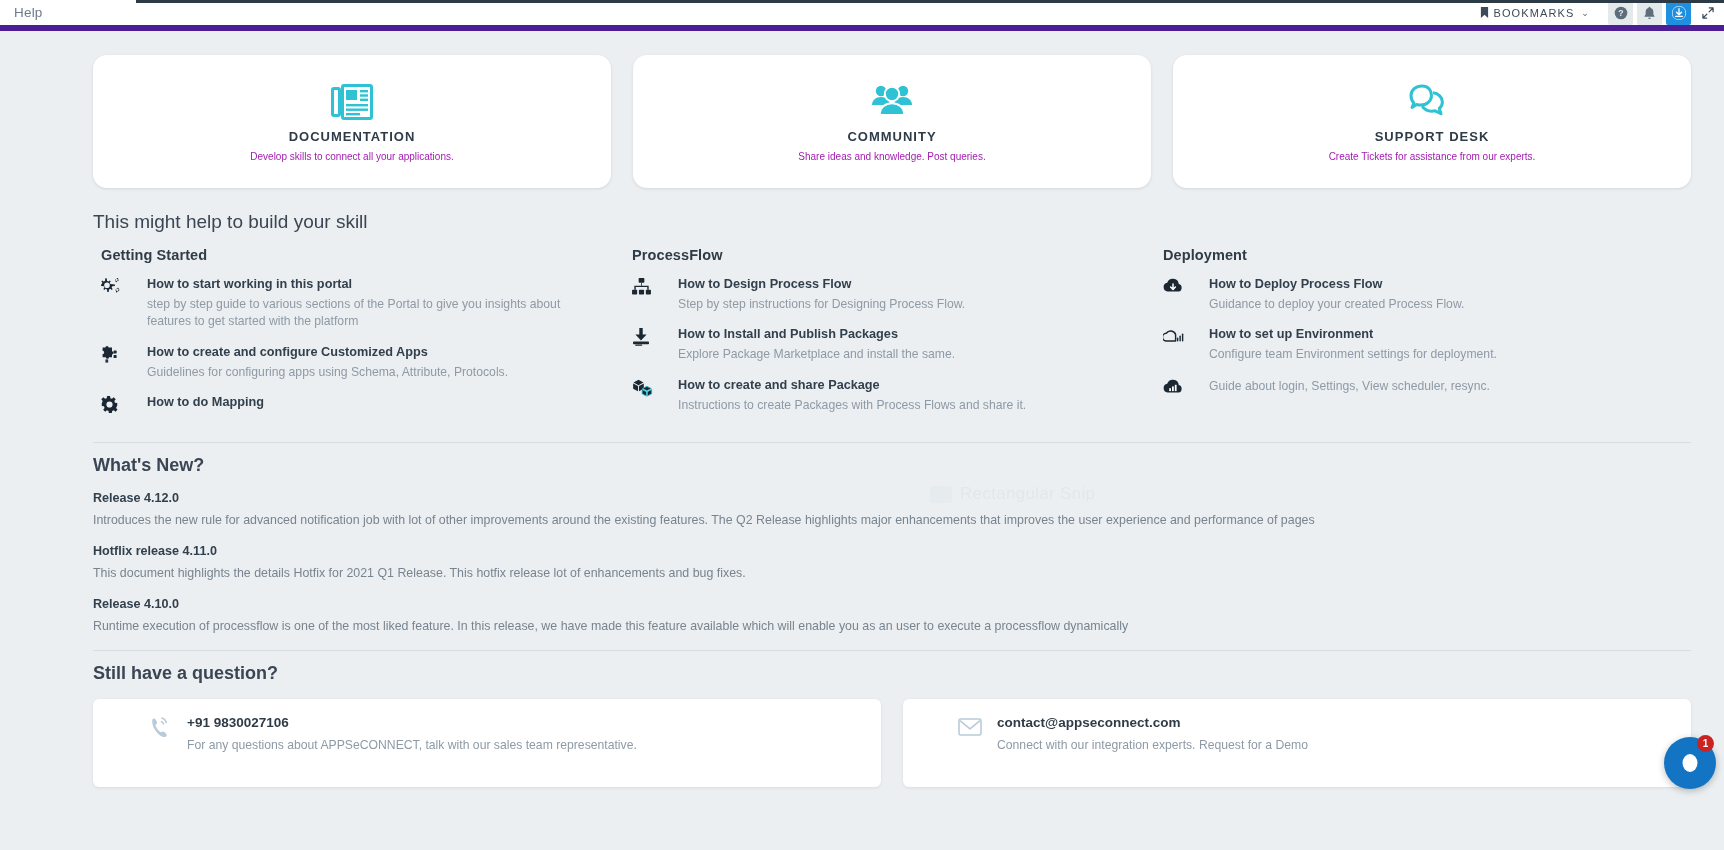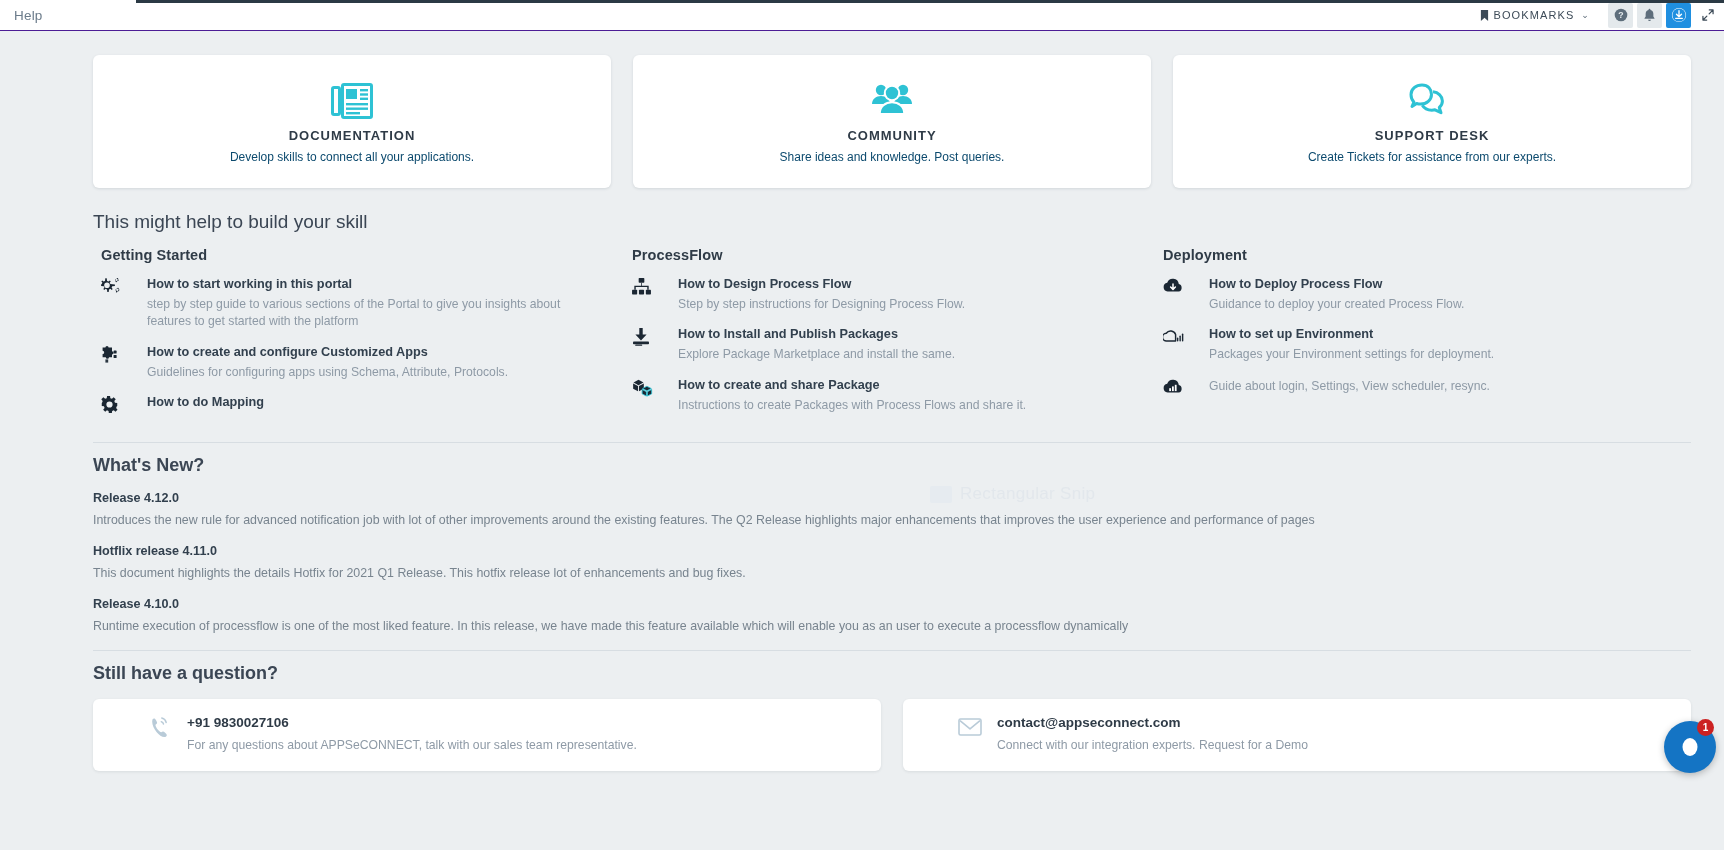--- a/index.html
+++ b/index.html
@@ -9,21 +9,21 @@
     background: #eceff1;
     font-family: "Liberation Sans", sans-serif;
     overflow: hidden;
   }
   body { position: relative; }
 
   
   .topbar {
     position: absolute; top: 0; left: 0; width: 1724px; height: 31px;
     background: #ffffff;
-    border-bottom: 1px solid #4c1d95;
+    border-bottom: 6px solid #4c1d95;
     display: flex; align-items: center;
   }
   .topbar-dark-strip {
     position: absolute; top: 0; left: 136px; width: 1588px; height: 3px;
     background: #2b3a45;
   }
   .help-label {
     margin-left: 14px; font-size: 13.5px; color: #6b7b8a; letter-spacing: .2px;
   }
   .topbar-right {
@@ -50,32 +50,32 @@
   
   .page { position: absolute; top: 31px; left: 0; width: 1724px; }
 
   .cards-row {
     display: flex; gap: 22px;
     padding: 24px 33px 0 93px;
   }
   .card {
     flex: 1 1 0;
     background: #fff;
-    border-radius: 6px;
+    border-radius: 14px;
     box-shadow: 0 1px 3px rgba(40,55,70,.13);
     height: 133px;
     display: flex; flex-direction: column; align-items: center; justify-content: center;
     cursor: pointer;
   }
   .card-icon { height: 42px; display: flex; align-items: center; justify-content: center; margin-bottom: 6px; }
   .card-title {
     font-size: 13px; font-weight: 700; letter-spacing: 1px;
     color: #2f3b47; margin-bottom: 7px;
   }
-  .card-sub { font-size: 12px; color: #0c4a6e; }
+  .card-sub { font-size: 10px; color: #a21caf; }
 
   .section-wrap { padding: 0 33px 0 93px; }
 
   .h-main {
     font-size: 19px; color: #3b4654; font-weight: 400;
     margin-top: 23px; margin-bottom: 14px;
   }
   .cols { display: flex; }
   .col { width: 523px; margin-left: 8px; }
   .col-head {
@@ -103,21 +103,21 @@
     margin-top: 12px; margin-bottom: 15px;
   }
   .rel { margin-bottom: 17px; }
   .rel-title { font-size: 12.6px; font-weight: 700; color: #32404e; margin-bottom: 8px; }
   .rel-desc { font-size: 12.4px; color: #78848f; }
 
   .contact-row { display: flex; gap: 22px; margin-top: 5px; }
   .contact-card {
     flex: 1 1 0; background: #fff; border-radius: 6px;
     box-shadow: 0 1px 3px rgba(40,55,70,.10);
-    height: 72px; padding: 14px 12px 0 58px;
+    height: 88px; padding: 14px 12px 0 58px;
     position: relative;
   }
   .contact-ico { position: absolute; left: 55px; top: 18px; }
   .contact-main { font-size: 13.5px; font-weight: 700; color: #2f3b47; margin-left: 36px; margin-top: 2px;}
   .contact-sub  { font-size: 12.2px; color: #8e9aa6; margin-left: 36px; margin-top: 8px; }
 
   
   .chat-fab {
     position: absolute; right: 8px; bottom: -2px;
     width: 52px; height: 52px; border-radius: 50%;
@@ -378,21 +378,21 @@
               <path d="M13.2 6.4A5.6 5.6 0 003.4 5.1 4.1 4.1 0 003.8 13.3h9.4z" fill="none" stroke="#1b2733" stroke-width="1.5" stroke-linejoin="round"></path>
               <g fill="#1b2733">
                 <rect x="14.6" y="9.6" width="1.5" height="4.2" rx=".7"></rect>
                 <rect x="17.2" y="7.6" width="1.5" height="6.2" rx=".7"></rect>
                 <rect x="19.8" y="5.4" width="1.5" height="8.4" rx=".7"></rect>
               </g>
             </svg>
           </div>
           <div class="topic-body">
             <div class="topic-title">How to set up Environment</div>
-            <div class="topic-desc">Packages your Environment settings for deployment.</div>
+            <div class="topic-desc">Configure team Environment settings for deployment.</div>
           </div>
         </div>
 
         <div class="topic">
           <div class="topic-ico">
             <svg width="20" height="16" viewBox="0 0 20 16">
               <path d="M15.8 6.1A6 6 0 004.2 4.8 4.4 4.4 0 004.6 13.5h11a3.8 3.8 0 00.2-7.4z" fill="#1b2733"></path>
               <g fill="#ffffff">
                 <rect x="6.2" y="9.2" width="1.8" height="2.9"></rect>
                 <rect x="9" y="7.4" width="1.8" height="4.7"></rect>

